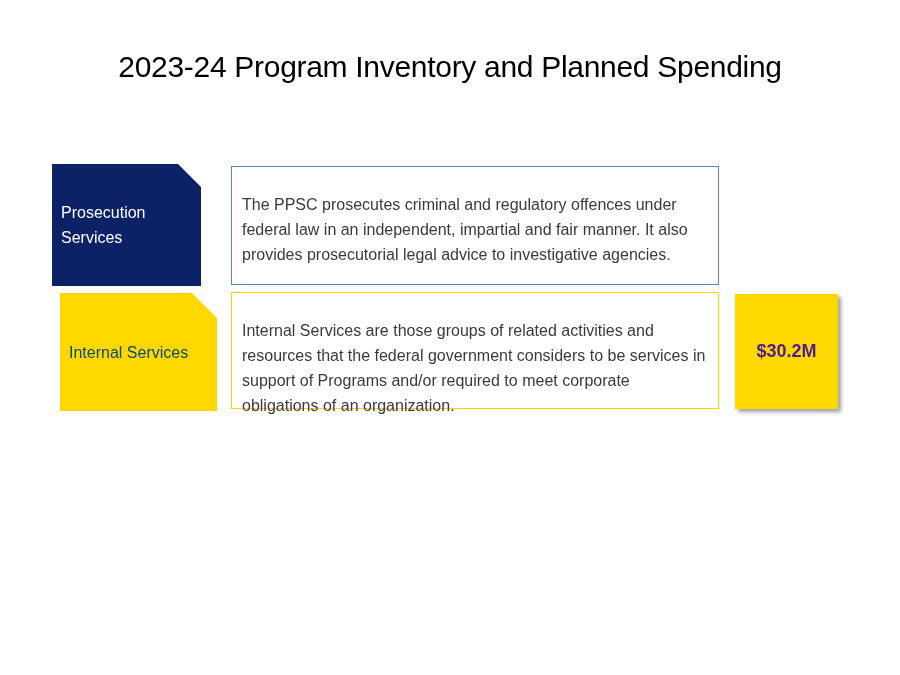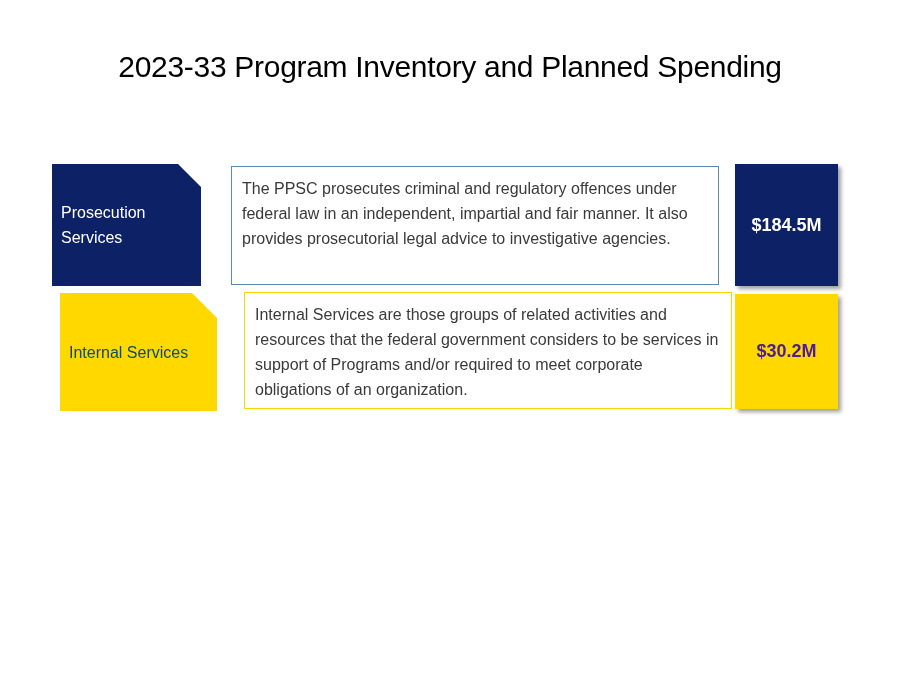--- a/index.html
+++ b/index.html
@@ -38,33 +38,32 @@
     left:60px;top:293px;width:157px;height:118px;
     background:#ffd800;
     color:#0c4a6e;
     clip-path:polygon(0 0, calc(100% - 25px) 0, 100% 25px, 100% 100%, 0 100%);
   }
   .label-text{white-space:pre-line;}
   .desc-box{
     position:absolute;
     box-sizing:border-box;
     background:#ffffff;
-    padding:9px 10px;
+    padding:25px 10px;
     font-size:16px;
     line-height:25px;
     color:#3a3a3a;
   }
   .desc-navy{
     left:231px;top:166px;width:488px;height:119px;
     border:1px solid #5b88b5;
   }
   .desc-yellow{
     left:231px;top:292px;width:488px;height:117px;
     border:1px solid #ffd400;
-    margin-left:13px;
   }
   .amount-box{
     position:absolute;
     display:flex;
     align-items:center;
     justify-content:center;
     font-size:18px;
     font-weight:700;
     box-shadow:3px 3px 4px rgba(0,0,0,0.38);
   }
@@ -75,31 +74,28 @@
   .amount-yellow{
     left:735px;top:294px;width:103px;height:115px;
     background:#ffd800;color:#4c1d95;
   }
 </style>
 </head>
 <body>
 
 <div class="slide">
 
-  <div class="title">2023-33 Program Inventory and Planned Spending</div>
+  <div class="title">2023-24 Program Inventory and Planned Spending</div>
 
   <div class="label-box label-navy">
     <span class="label-text">Prosecution Services</span>
   </div>
 
   <div class="desc-box desc-navy">The PPSC prosecutes criminal and regulatory offences under federal law in an independent, impartial and fair manner. It also provides prosecutorial legal advice to investigative agencies.</div>
 
-  <div class="amount-box amount-navy">
-    <span>$184.5M</span>
-  </div>
 
   <div class="label-box label-yellow">
     <span class="label-text">Internal Services</span>
   </div>
 
   <div class="desc-box desc-yellow">Internal Services are those groups of related activities and resources that the federal government considers to be services in support of Programs and/or required to meet corporate obligations of an organization.</div>
 
   <div class="amount-box amount-yellow">
     <span>$30.2M</span>
   </div>

